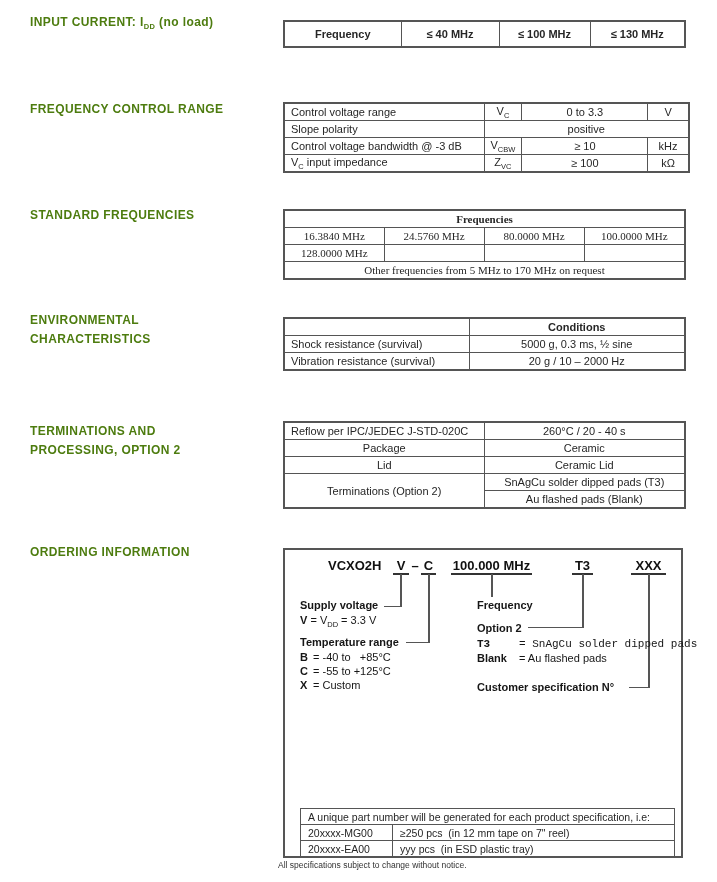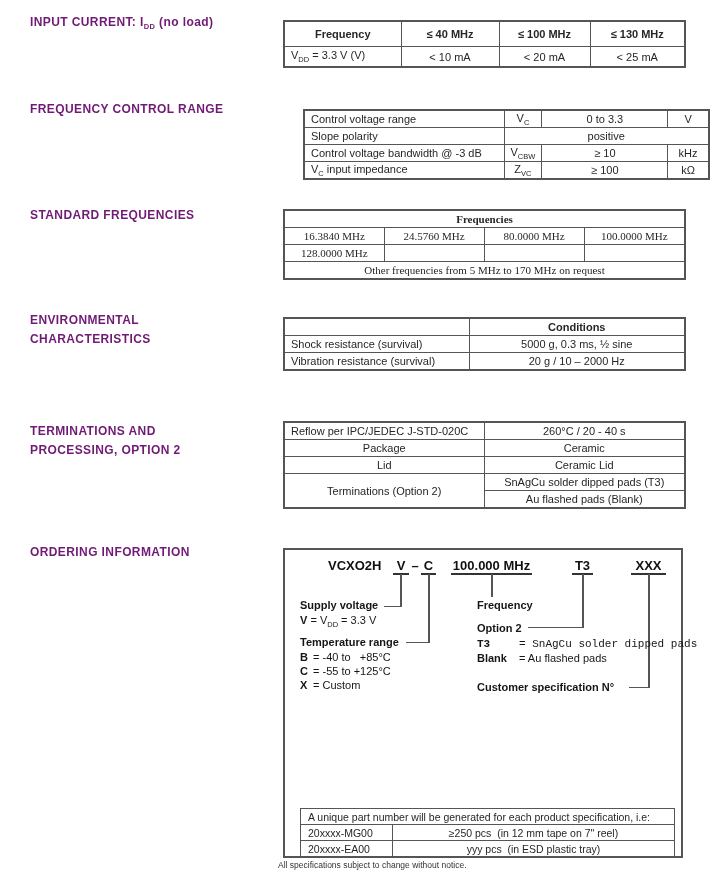--- a/index.html
+++ b/index.html
@@ -2,21 +2,21 @@
 <html><head>
 <meta charset="utf-8">
 <style>
   html,body { margin:0; padding:0; background:#ffffff; }
   .page {
     position:relative; width:717px; height:882px; background:#fff;
     font-family:"Liberation Sans", sans-serif; color:#1f1f1f; overflow:hidden;
   }
   .sec-label {
     position:absolute; left:30px; font-size:12px; font-weight:bold;
-    letter-spacing:0.4px; color:#701a75; line-height:19px; white-space:pre;
+    letter-spacing:0.4px; color:#4d7c0f; line-height:19px; white-space:pre;
   }
   table.sheet {
     position:absolute; border-collapse:collapse; table-layout:fixed;
     border:2px solid #555; font-size:11px; color:#262626; background:#fff;
   }
   table.sheet td {
     border:1px solid #555; padding:0 6px; height:16px;
     text-align:center; vertical-align:middle; overflow:hidden; white-space:nowrap;
   }
   table.sheet tr.tall td { height:24px; }
@@ -33,21 +33,21 @@
   .vline { position:absolute; width:1.5px; background:#555; }
   .hline { position:absolute; height:1.5px; background:#555; }
   .ord-text { position:absolute; font-size:11px; white-space:pre; color:#161616; line-height:13px; }
   .ord-title { font-weight:bold; }
   .codeN { display:inline-block; width:13px; font-weight:bold; }
   .codeW { display:inline-block; width:42px; font-weight:bold; }
   table.note-tbl {
     position:absolute; left:15px; top:258px; border-collapse:collapse; table-layout:fixed;
     font-size:10.5px; border:1px solid #555; color:#262626; background:#fff;
   }
-  table.note-tbl td { border:1px solid #555; height:15px; padding:0 7px; text-align:center; white-space:pre; overflow:hidden; }
+  table.note-tbl td { border:1px solid #555; height:15px; padding:0 7px; text-align:left; white-space:pre; overflow:hidden; }
   .footer { position:absolute; left:278px; top:860px; font-size:8.5px; color:#333; }
 </style>
 </head>
 <body>
 
 <div class="page">
 
   <div class="sec-label" style="top:13px;"><span>INPUT CURRENT: I</span><span class="sub b">DD</span><span> (no load)</span></div>
 
   <table class="sheet" style="left:283px; top:20px;">
@@ -57,32 +57,26 @@
         <col style="width:91px">
         <col style="width:95px">
       </colgroup>
     <tbody>
         <tr class="tall">
       <td class="b">Frequency</td>
       <td class="b">≤ 40 MHz</td>
       <td class="b">≤ 100 MHz</td>
       <td class="b">≤ 130 MHz</td>
     </tr>
-    <tr class="med">
-      <td class="left"><span>V</span><span class="sub">DD</span><span> = 3.3 V (V)</span></td>
-      <td>&lt; 10 mA</td>
-      <td>&lt; 20 mA</td>
-      <td>&lt; 25 mA</td>
-    </tr>
   </tbody>
     </table>
 
   <div class="sec-label" style="top:100px;">FREQUENCY CONTROL RANGE</div>
 
-  <table class="sheet" style="left:283px; top:109px;margin-left:20px;">
+  <table class="sheet" style="left:283px; top:102px;">
     <colgroup>
         <col style="width:200px">
         <col style="width:34px">
         <col style="width:126px">
         <col style="width:41px">
       </colgroup>
     <tbody>
         <tr>
       <td class="left">Control voltage range</td>
       <td><span>V</span><span class="sub">C</span></td>

